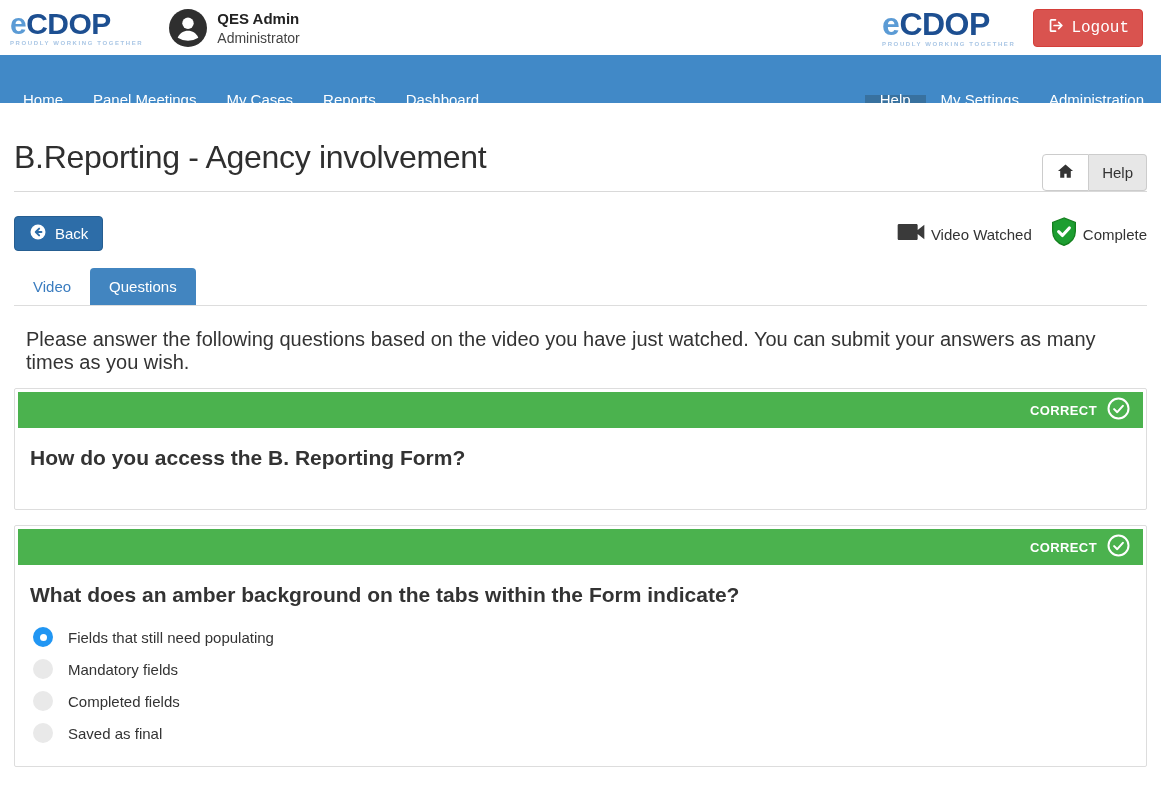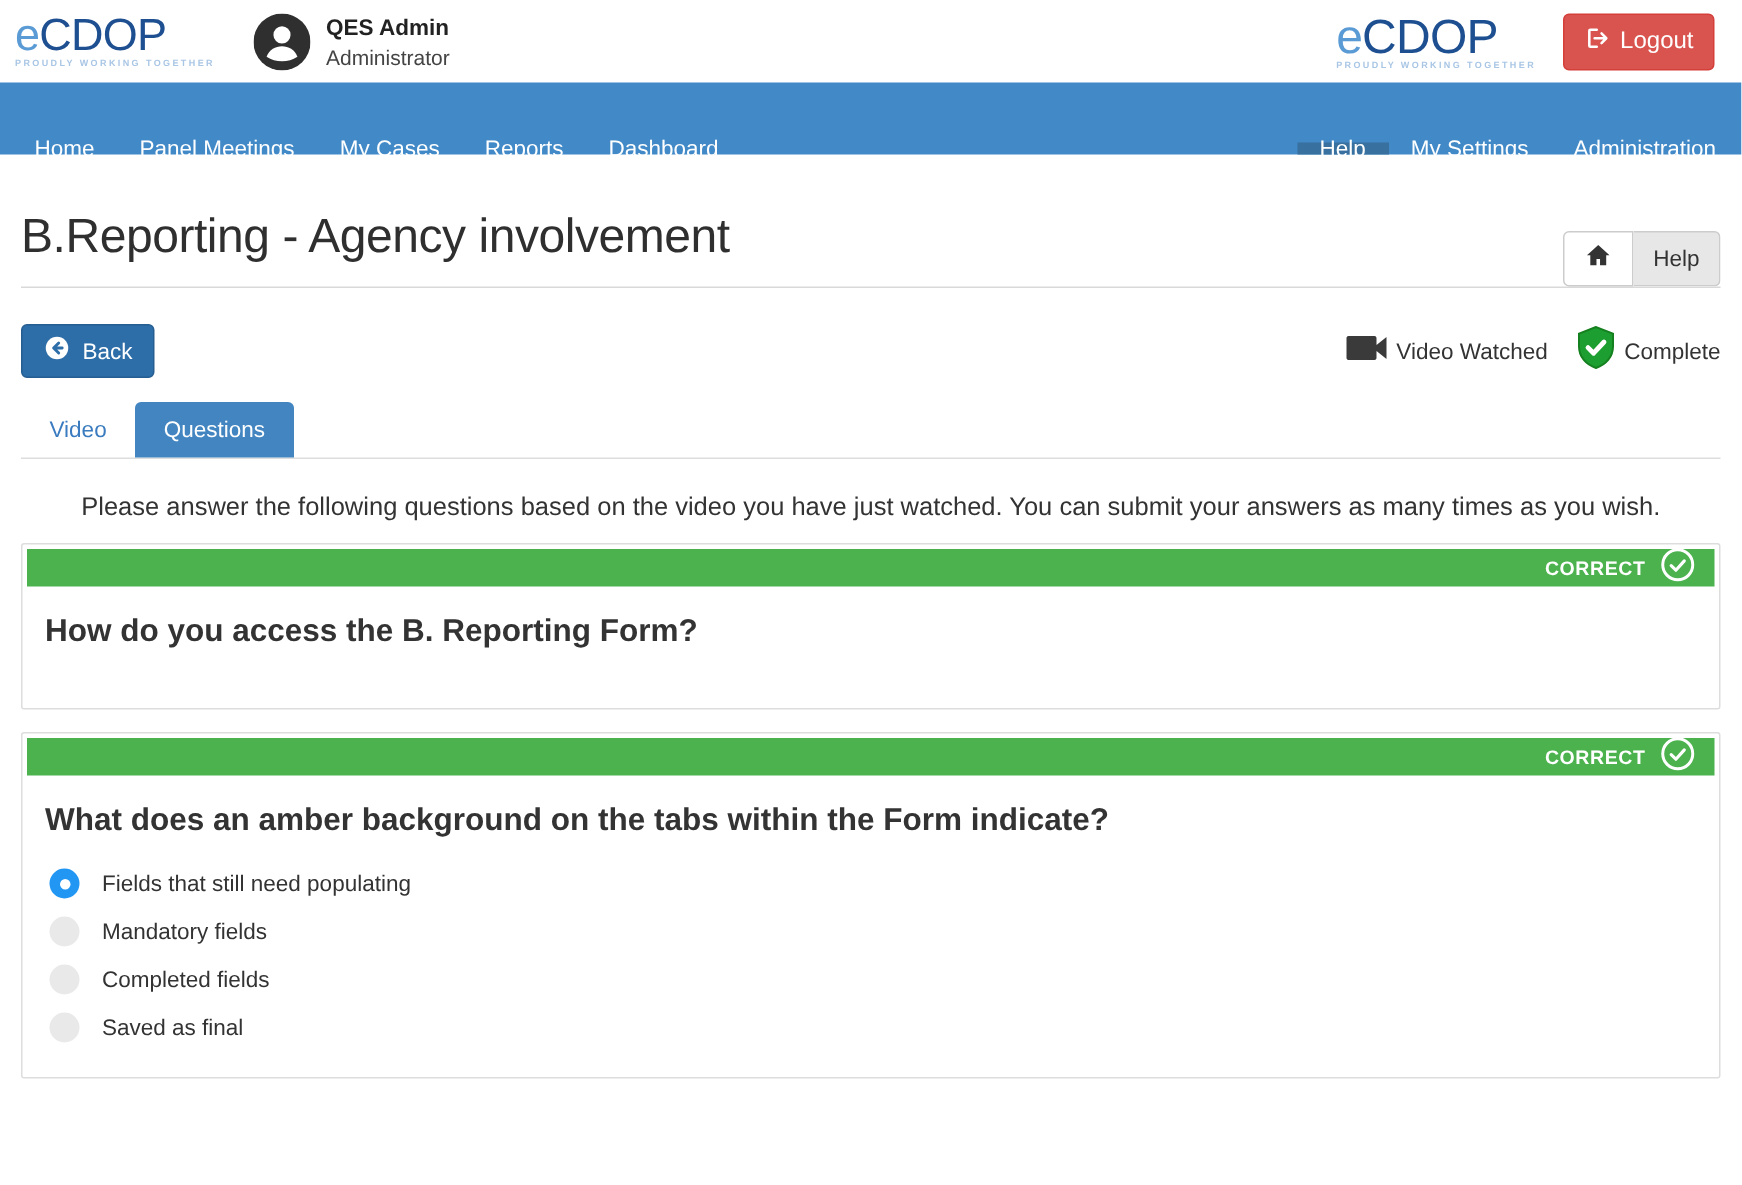--- a/index.html
+++ b/index.html
@@ -2,33 +2,33 @@
 <html><head>
 <meta charset="utf-8">
 <style>
   * { margin:0; padding:0; box-sizing:border-box; }
   html,body { width:1161px; height:790px; background:#fff; overflow:hidden;
     font-family:"Liberation Sans","DejaVu Sans",sans-serif; color:#333; }
 
   
   .topbar { height:55px; background:#fff; display:flex; align-items:center; padding:0 10px; }
   .brand { display:flex; flex-direction:column; line-height:1; cursor:pointer; }
-  .brand-line { font-size:30px; font-weight:normal; letter-spacing:-.5px; }
+  .brand-line { font-size:30px; font-weight:bold; letter-spacing:-.5px; }
   .brand-e { color:#5b9bd5; }
   .brand-rest { color:#1d4f91; }
   .brand-tag { font-size:6px; letter-spacing:1.6px; color:#a9c6e5; font-weight:bold; margin-top:1px; white-space:nowrap; }
   .userbox { display:flex; align-items:center; margin-left:26px; gap:10px; }
   .avatar { width:38px; height:38px; flex:none; }
   .user-name { font-size:15px; font-weight:bold; color:#222; }
   .user-role { font-size:14px; color:#444; margin-top:3px; }
   .topbar-spacer { flex:1; }
   .brand-right .brand-line { font-size:32px; }
   .logout-btn { margin-left:18px; margin-right:8px; background:#d9534f; border:1px solid #d43f3a;
     color:#fff; font-size:16px; padding:7px 13px; border-radius:4px; display:flex; align-items:center;
-    gap:7px; cursor:pointer; font-family:Liberation Sans, sans-serif; }
+    gap:7px; cursor:pointer; font-family:Liberation Mono, monospace; }
 
   
   .navbar { height:48px; background:#4189c7; display:flex; align-items:stretch; }
   .nav-list { list-style:none; display:flex;margin-top:40px; }
   .nav-left { margin-left:8px; }
   .nav-right { margin-left:auto; margin-right:2px; }
   .nav-item { color:#fff; font-size:15px; padding:0 15px; display:flex; align-items:center; cursor:pointer; }
   .nav-item.active { background:#38719f; }
 
   
@@ -46,25 +46,25 @@
     border-radius:4px; display:flex; align-items:center; gap:8px; cursor:pointer; font-family:inherit; }
   .status-icons { display:flex; gap:16px; }
   .status-item { display:flex; align-items:center; gap:3px; }
   .status-item svg { height:32px; }
   .status-label { font-size:15px; color:#333; white-space:nowrap; }
 
   .tabs { margin-top:18px; border-bottom:1px solid #ddd; display:flex; align-items:flex-end; }
   .tab { padding:10px 19px; font-size:15px; color:#3a7cbf; cursor:pointer; }
   .tab.active { background:#4285c0; color:#fff; border-radius:4px 4px 0 0; }
 
-  .intro { font-size:17px; color:#333; margin:22px 2px 14px;text-align:center; }
+  .intro { font-size:20px; color:#333; margin:22px 12px 14px; }
 
   
   .question-card { border:1px solid #ddd; border-radius:2px; background:#fff; padding:3px; margin-bottom:15px; }
-  .card-status { background:#4bb24e; height:25px; display:flex; align-items:center;
+  .card-status { background:#4bb24e; height:36px; display:flex; align-items:center;
     justify-content:flex-end; padding:0 12px; gap:9px; }
   .status-text { color:#fff; font-weight:bold; font-size:13px; letter-spacing:.4px; }
   .card-body { padding:12px 12px 16px; }
   .question-text { font-size:21px; font-weight:bold; color:#333; margin:6px 0 20px; }
   .option { display:flex; align-items:center; gap:15px; margin-bottom:12px; cursor:pointer; }
   .option:last-child { margin-bottom:4px; }
   .radio { width:20px; height:20px; border-radius:50%; background:#e9e9e9; position:relative; flex:none; margin-left:3px; }
   .radio.selected { background:#2196f3; }
   .radio.selected::after { content:""; position:absolute; inset:0; margin:auto; width:7px; height:7px;
     border-radius:50%; background:#fff; }

